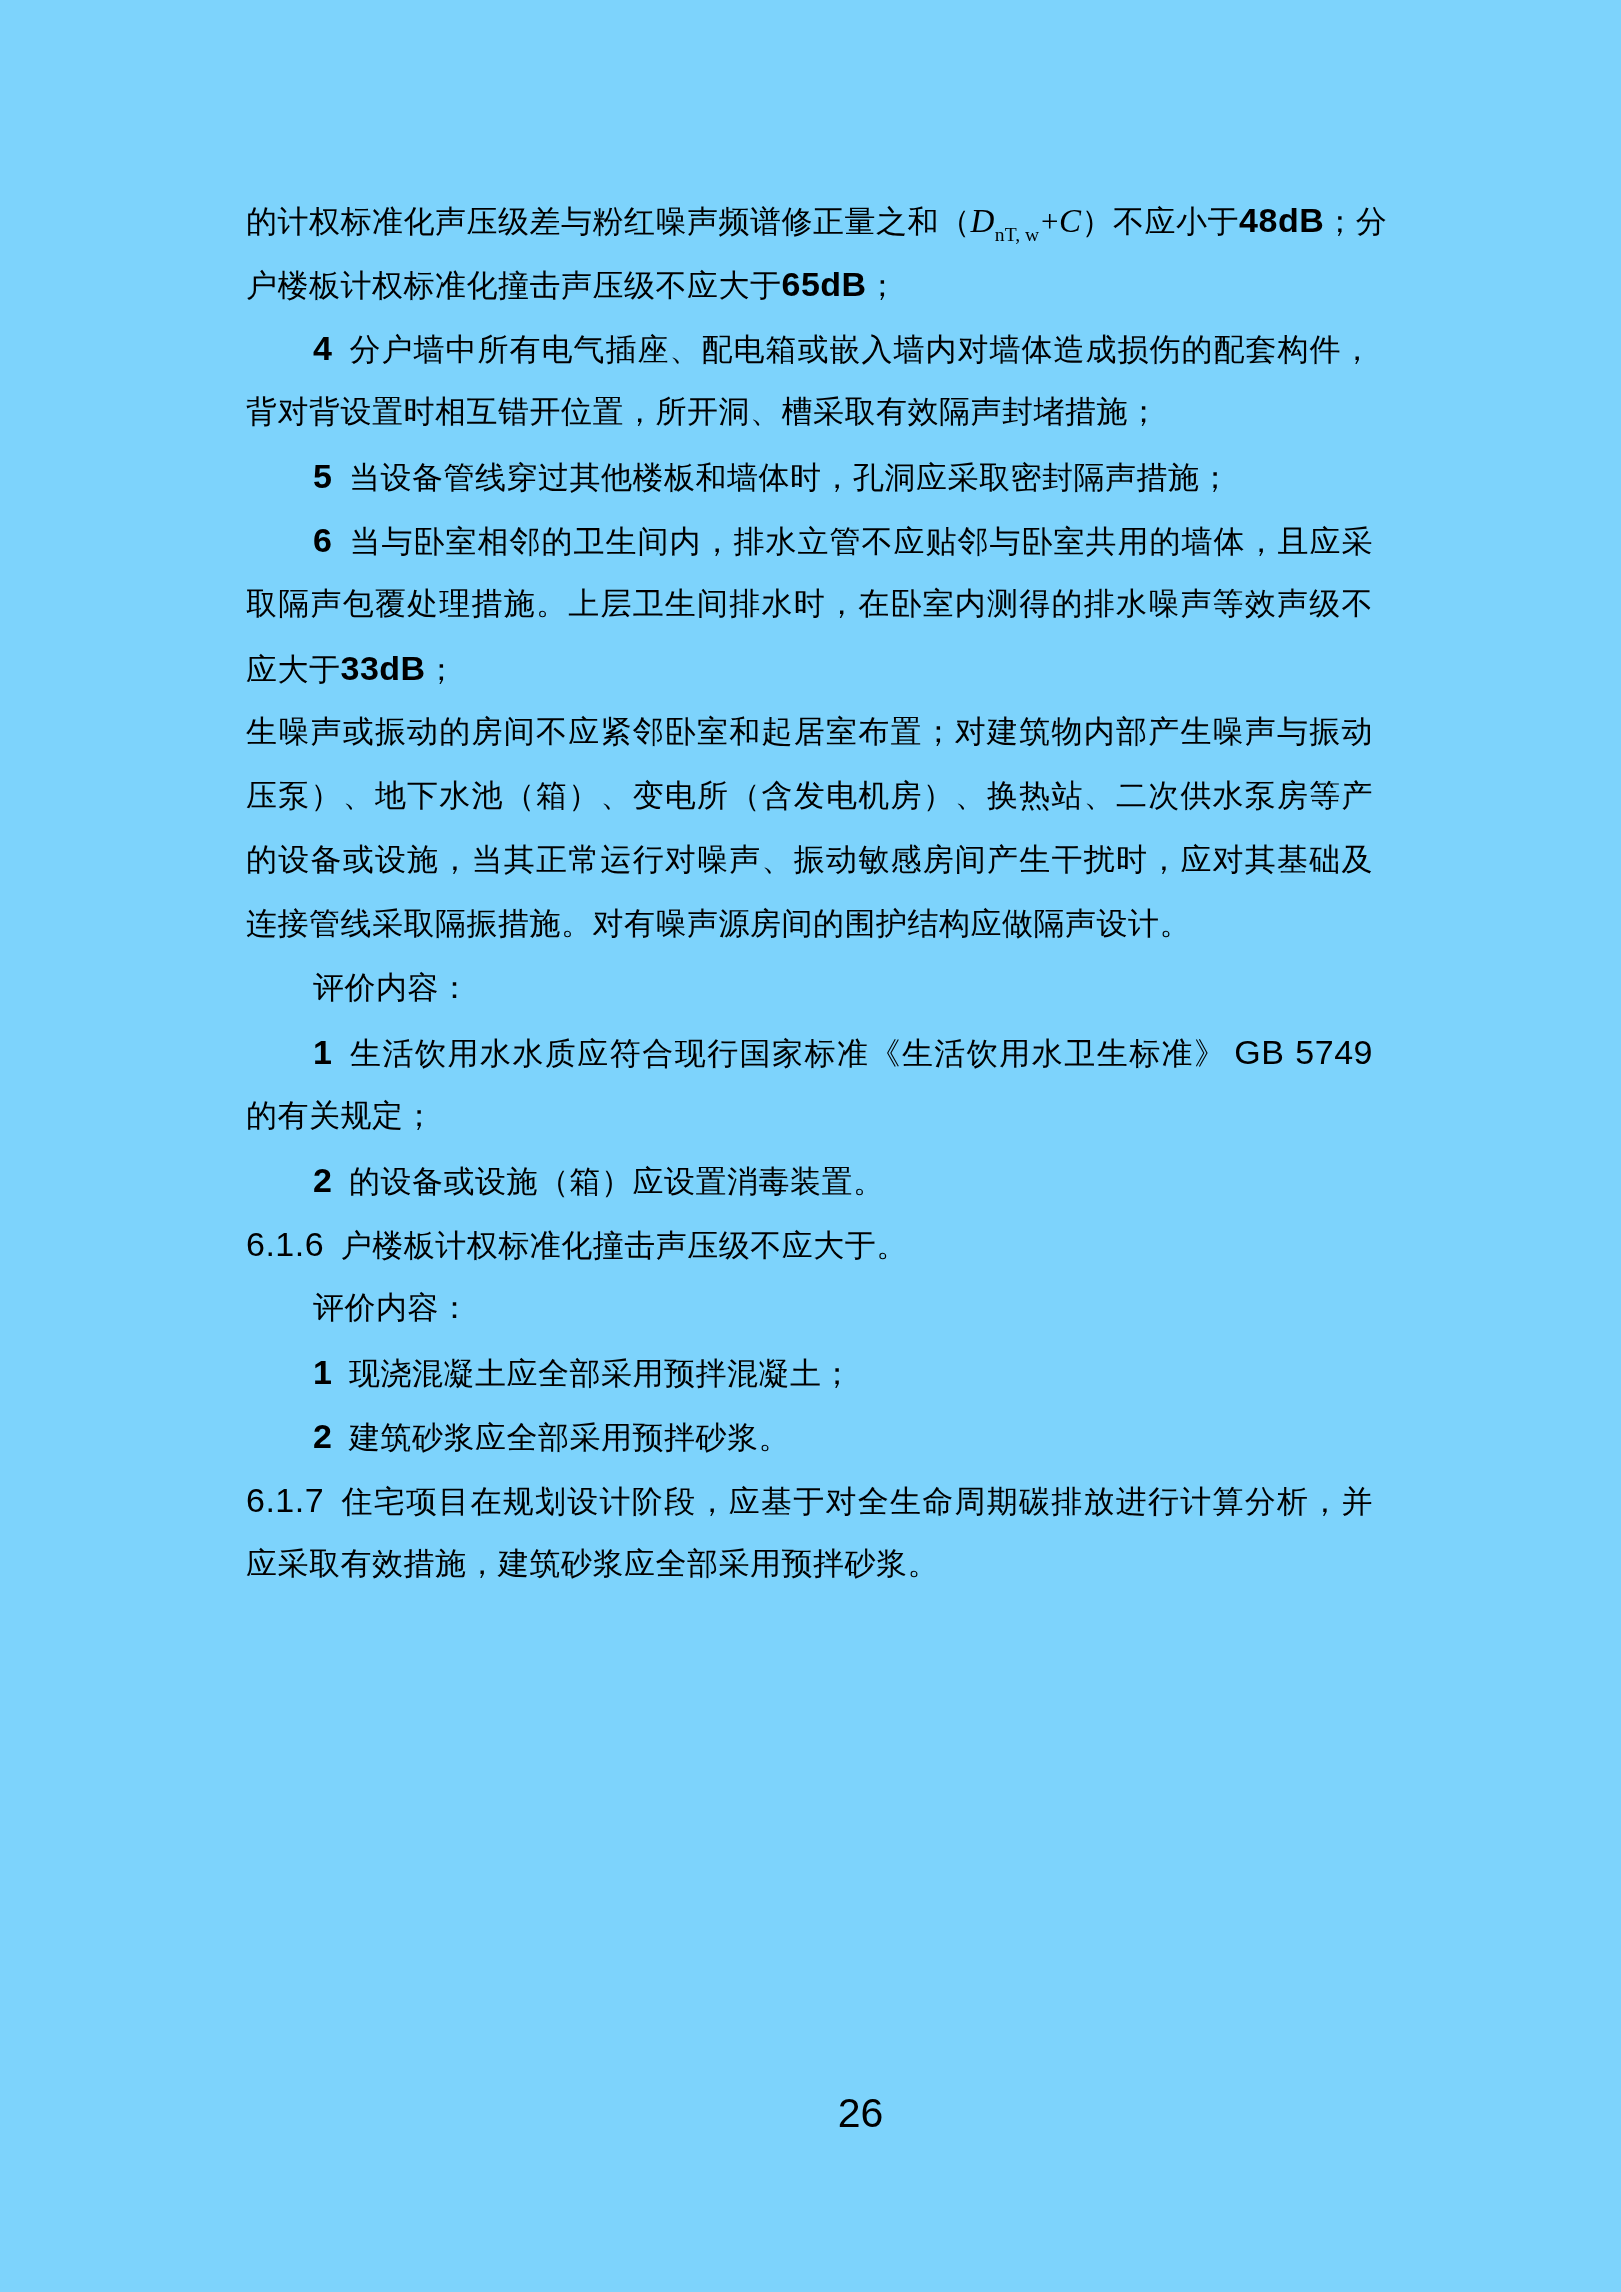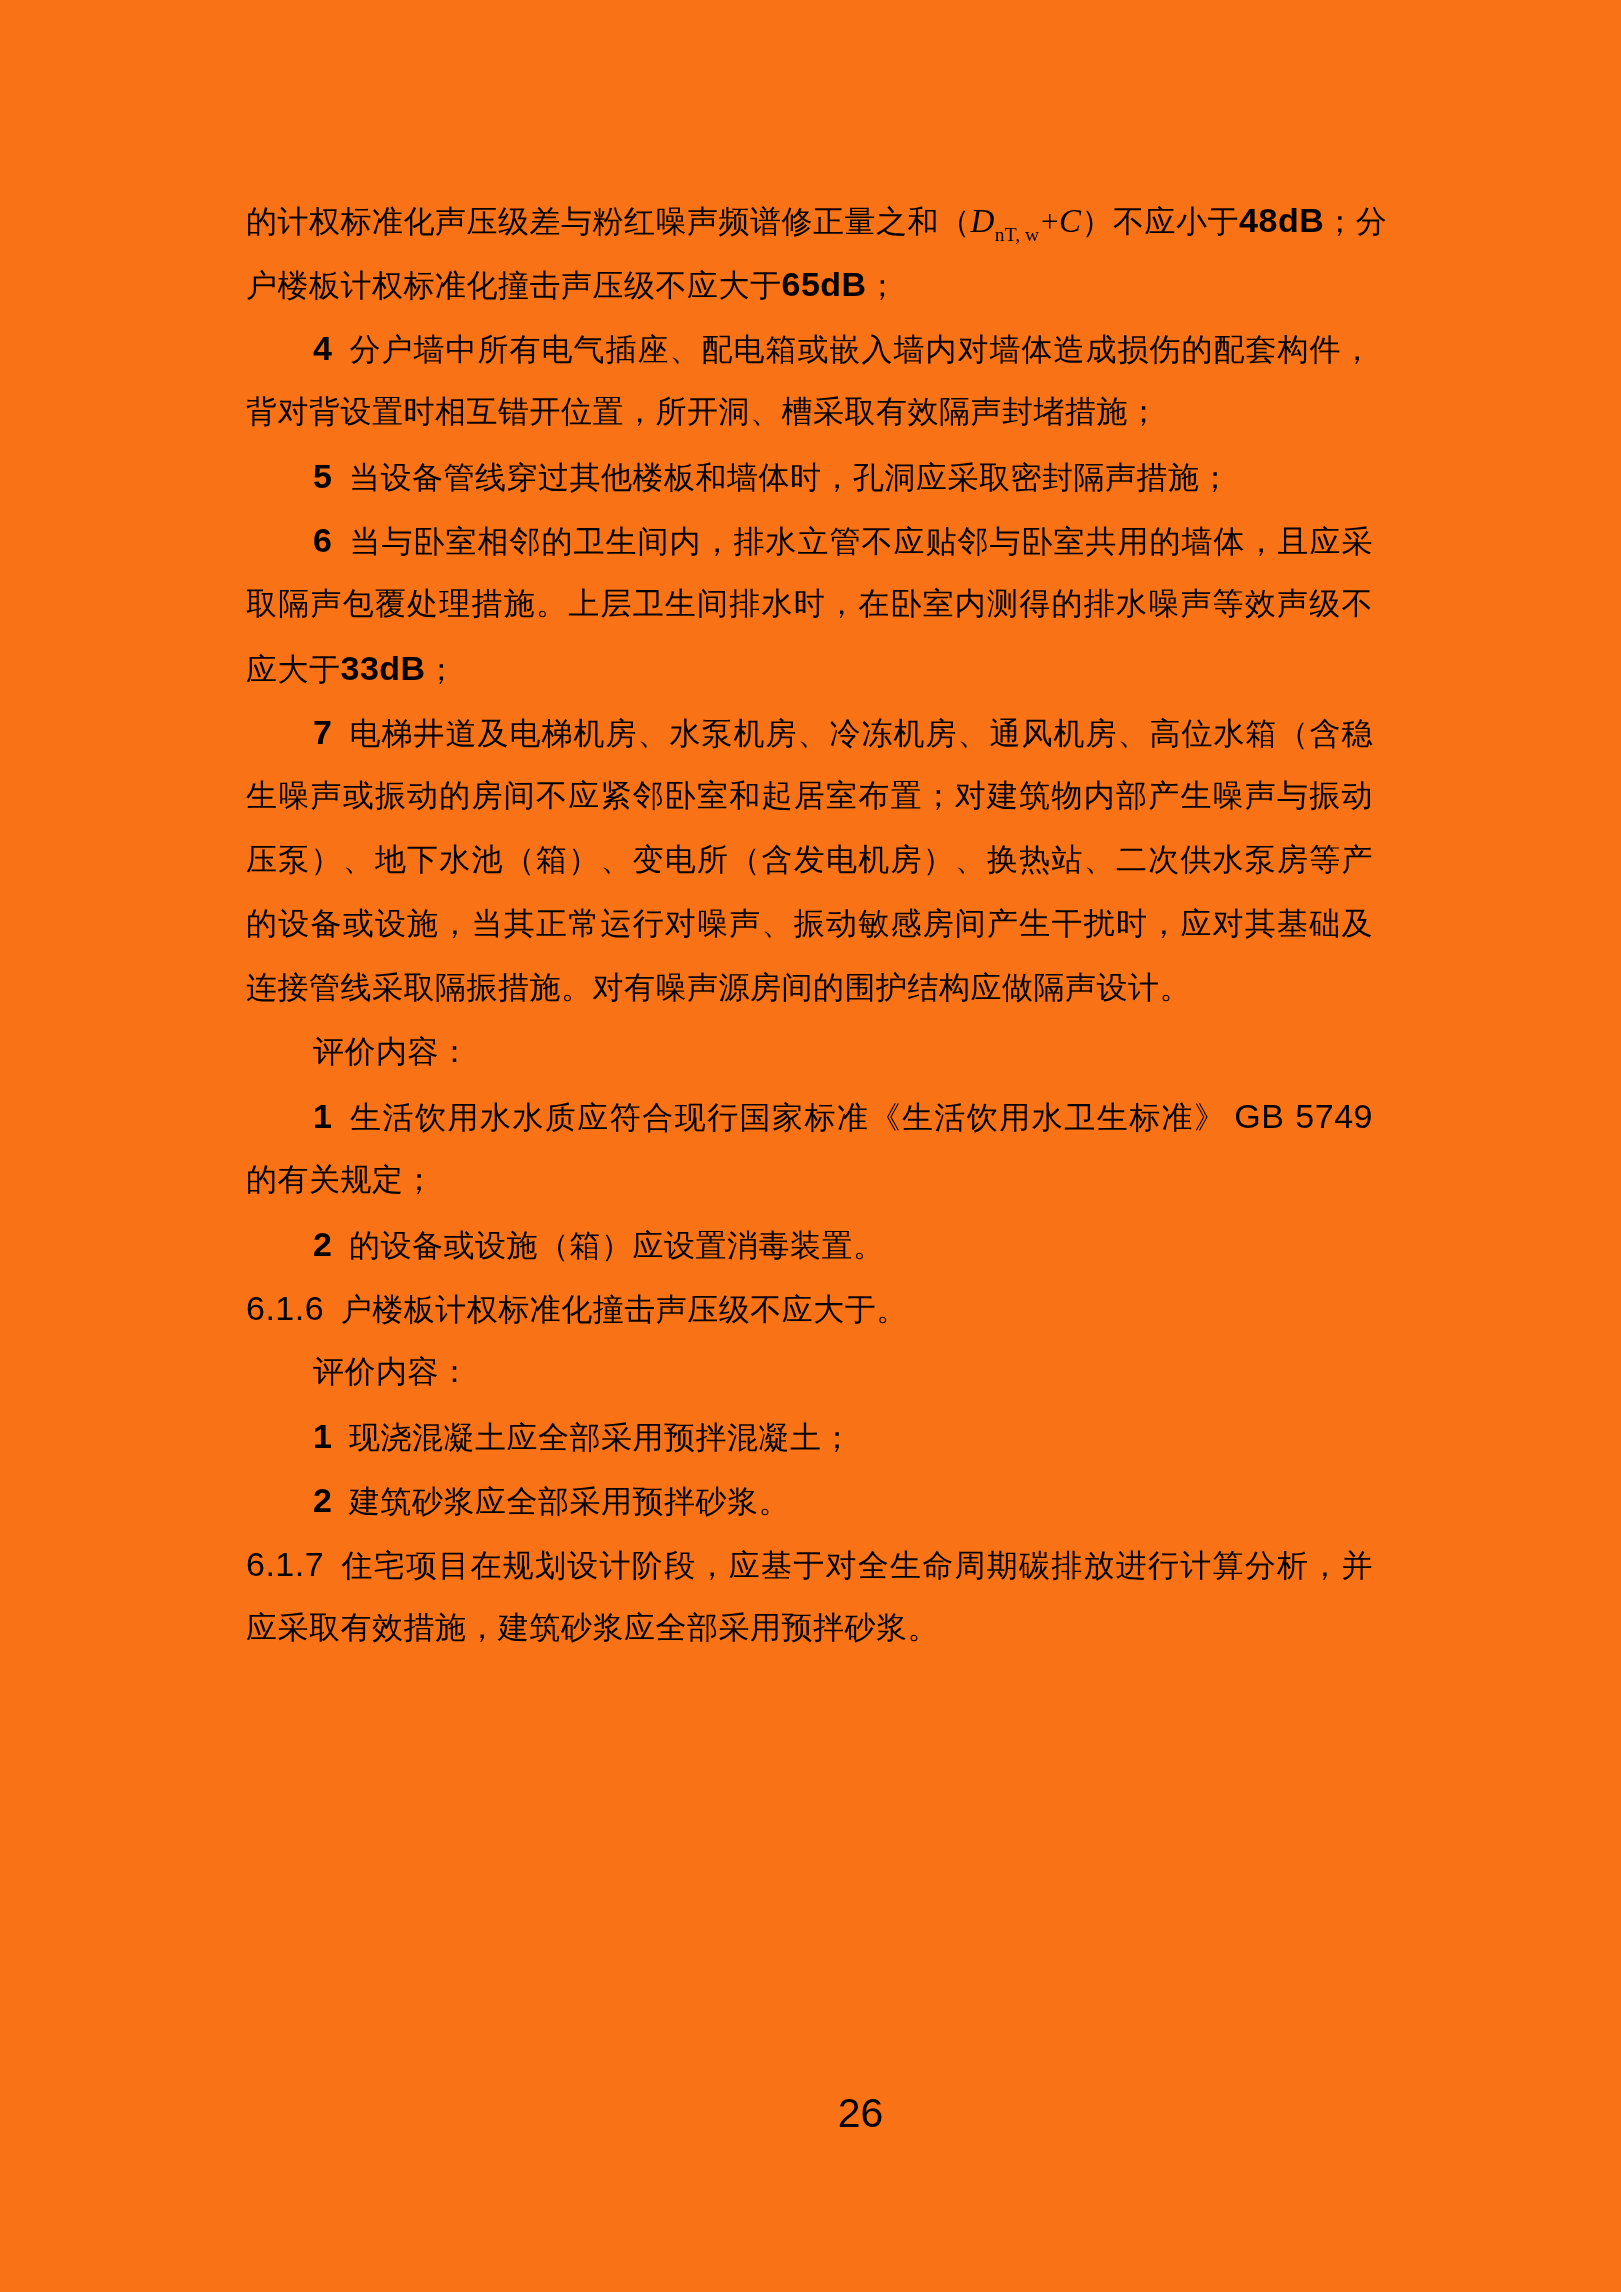--- a/index.html
+++ b/index.html
@@ -11,21 +11,21 @@
     position: relative;
     width: 1621px;
     height: 2293px;
     overflow: hidden;
     color: #000000;
     font-family: "Liberation Serif", serif;
   }
   .page {
     position: absolute;
     inset: 0;
-    background: #f97316;
+    background: #7dd3fc;
   }
   .doc {
     position: absolute;
     left: 246px;
     top: 188px;
     width: 1127px;
   }
   .line {
     height: 64px;
     line-height: 64px;
@@ -111,21 +111,20 @@
     <div class="line"><span>背对背设置时相互错开位置，所开洞、槽采取有效隔声封堵措施；</span></div>
 
     <div class="line indent"><span class="num">5</span><span>当设备管线穿过其他楼板和墙体时，孔洞应采取密封隔声措施；</span></div>
 
     <div class="line indent fill"><span class="num">6</span><span>当与卧室相邻的卫生间内，排水立管不应贴邻与卧室共用的墙体，且应采</span></div>
 
     <div class="line fill"><span>取隔声包覆处理措施。上层卫生间排水时，在卧室内测得的排水噪声等效声级不</span></div>
 
     <div class="line"><span>应大于</span><span class="bnum">33dB</span><span>；</span></div>
 
-    <div class="line indent fill"><span class="num">7</span><span>电梯井道及电梯机房、水泵机房、冷冻机房、通风机房、高位水箱（含稳</span></div>
 
     <div class="line fill"><span>生噪声或振动的房间不应紧邻卧室和起居室布置；对建筑物内部产生噪声与振动</span></div>
 
     <div class="line fill"><span>压泵）、地下水池（箱）、变电所（含发电机房）、换热站、二次供水泵房等产</span></div>
 
     <div class="line fill"><span>的设备或设施，当其正常运行对噪声、振动敏感房间产生干扰时，应对其基础及</span></div>
 
     <div class="line"><span>连接管线采取隔振措施。对有噪声源房间的围护结构应做隔声设计。</span></div>
 
 

